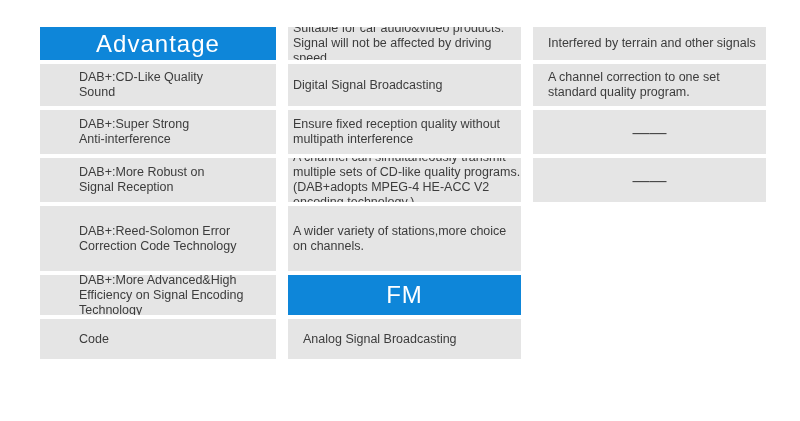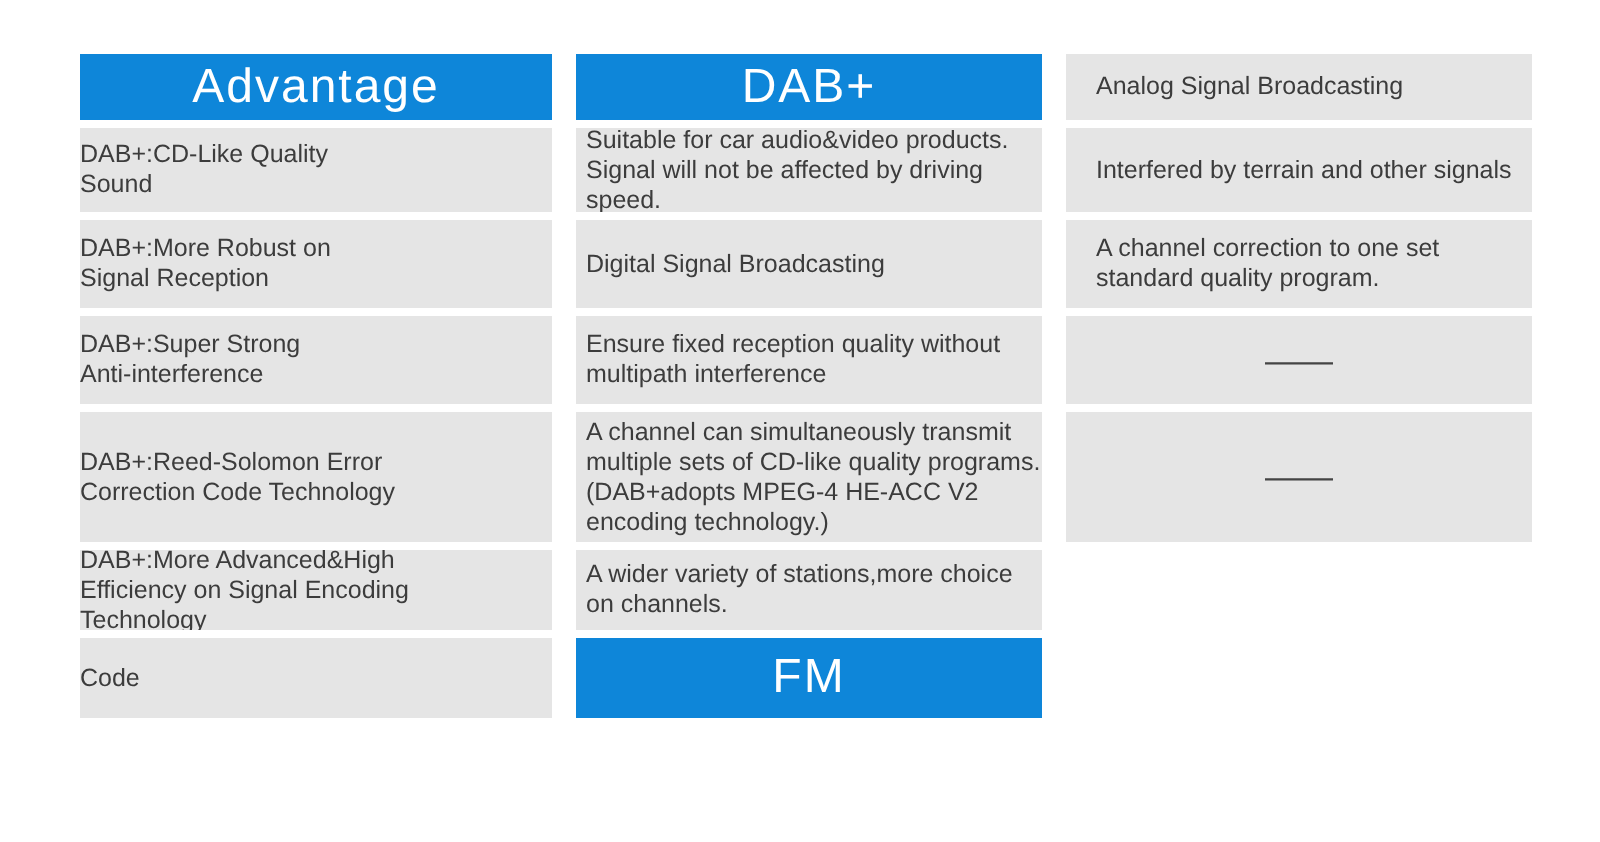--- a/index.html
+++ b/index.html
@@ -37,50 +37,49 @@
   .cell {
     background: var(--row-bg, #e5e5e5);
     color: var(--row-text, #3c3c3c);
     font-size: 12.5px;
     line-height: 15px;
     display: flex;
     align-items: center;
     white-space: pre;
     overflow: hidden;
   }
-  .c1 { padding-right: 6px; }
+  .c1 { padding-left: 39px; padding-right: 6px; }
   .c2 { padding-left: 5px;  padding-right: 1px; }
   .c3 { padding-left: 15px; padding-right: 16px; }
   .dash {
     justify-content: center;
     padding: 0;
     font-size: 17px;
     color: var(--dash-color, #444444);
   }
 </style>
 </head>
 <body>
 
 <div class="table">
 
   <div class="header">Advantage</div>
   <div class="cell c1">DAB+:CD-Like Quality
 Sound</div>
+  <div class="cell c1">DAB+:Super Strong
+Anti-interference</div>
   <div class="cell c1">DAB+:More Robust on
 Signal Reception</div>
-  <div class="cell c1">DAB+:Super Strong
-Anti-interference</div>
   <div class="cell c1">DAB+:Reed-Solomon Error
 Correction Code Technology</div>
   <div class="cell c1">DAB+:More Advanced&amp;High
 Efficiency on Signal Encoding
 Technology</div>
   <div class="cell c1">Code</div>
 
-  <div class="header">DAB+</div>
   <div class="cell c2">Suitable for car audio&amp;video products.
 Signal will not be affected by driving
 speed.</div>
   <div class="cell c2">Digital Signal Broadcasting</div>
   <div class="cell c2">Ensure fixed reception quality without
 multipath interference</div>
   <div class="cell c2">A channel can simultaneously transmit
 multiple sets of CD-like quality programs.
 (DAB+adopts MPEG-4 HE-ACC V2
 encoding technology.)</div>

